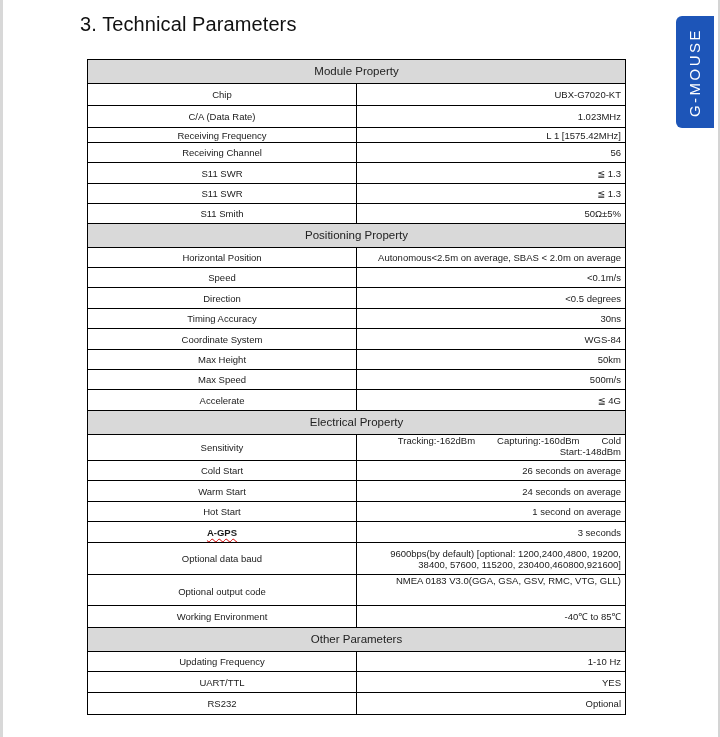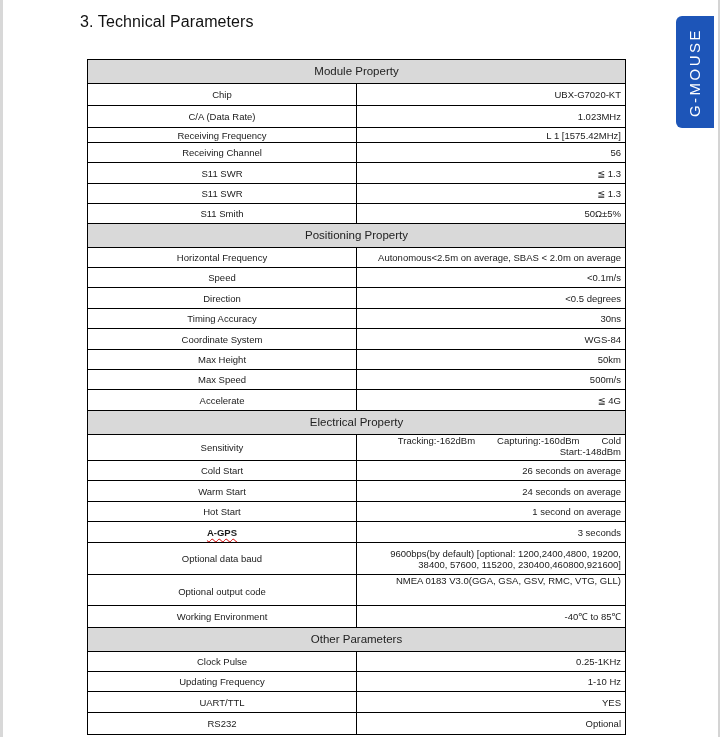--- a/index.html
+++ b/index.html
@@ -6,21 +6,21 @@
   body {
     width: 720px; height: 737px; overflow: hidden; position: relative;
     background: #ffffff;
     font-family: "Liberation Sans", sans-serif;
     color: #1a1a1a;
   }
   .left-edge { position: absolute; left: 0; top: 0; width: 3px; height: 737px; background: #d8d8d8; }
   .right-edge { position: absolute; right: 0; top: 0; width: 2px; height: 737px; background: #d4d4d4; }
   .section-title {
     position: absolute; left: 80px; top: 13px;
-    font-size: 16px; color: #111; letter-spacing: 0.1px;
+    font-size: 20px; color: #111; letter-spacing: 0.1px;
   }
   .side-tab {
     position: absolute; left: 676px; top: 16px; width: 38px; height: 112px;
     background: #1d55b8; border-radius: 6px 0 0 6px;
     display: flex; align-items: center; justify-content: center;
   }
   .side-tab span {
     display: block; transform: rotate(-90deg); white-space: nowrap;
     color: #ffffff; font-size: 15px; letter-spacing: 2.5px;
   }
@@ -85,21 +85,21 @@
     </tr>
     <tr style="height:20px">
       <td class="k">S11 Smith</td>
       <td class="v">50Ω±5%</td>
     </tr>
 
     <tr class="hdr" style="height:24px">
       <td colspan="2">Positioning Property</td>
     </tr>
     <tr style="height:20px">
-      <td class="k">Horizontal Frequency</td>
+      <td class="k">Horizontal Position</td>
       <td class="v">Autonomous&lt;2.5m on average, SBAS &lt; 2.0m on average</td>
     </tr>
     <tr style="height:20px">
       <td class="k">Speed</td>
       <td class="v">&lt;0.1m/s</td>
     </tr>
     <tr style="height:21px">
       <td class="k">Direction</td>
       <td class="v">&lt;0.5 degrees</td>
     </tr>
@@ -159,24 +159,20 @@
     </tr>
     <tr style="height:22px">
       <td class="k">Working Environment</td>
       <td class="v">-40℃ to 85℃</td>
     </tr>
 
     <tr class="hdr" style="height:24px">
       <td colspan="2">Other Parameters</td>
     </tr>
     <tr style="height:20px">
-      <td class="k">Clock Pulse</td>
-      <td class="v">0.25-1KHz</td>
-    </tr>
-    <tr style="height:20px">
       <td class="k">Updating Frequency</td>
       <td class="v">1-10 Hz</td>
     </tr>
     <tr style="height:21px">
       <td class="k">UART/TTL</td>
       <td class="v">YES</td>
     </tr>
     <tr style="height:22px">
       <td class="k">RS232</td>
       <td class="v">Optional</td>

